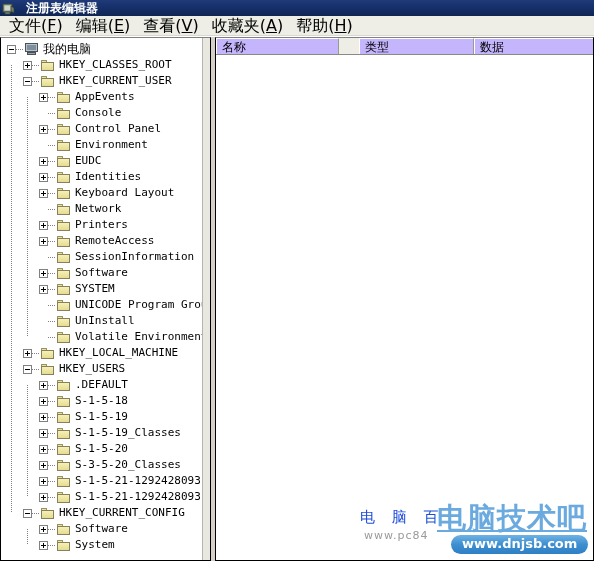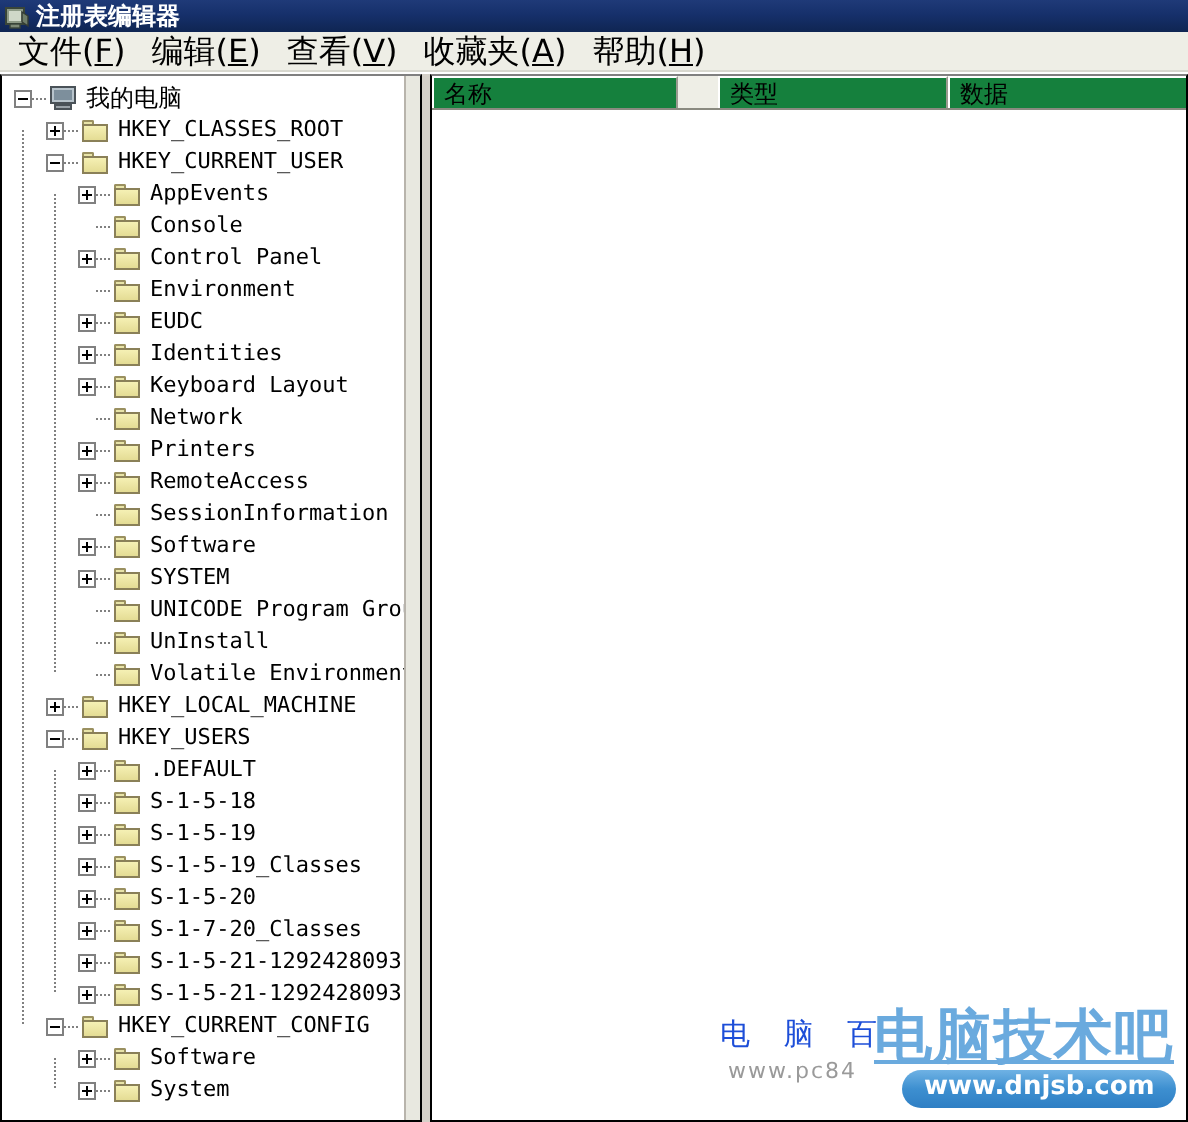--- a/index.html
+++ b/index.html
@@ -17,20 +17,21 @@
   }
 
   
   .titlebar {
     height: 16px;
     background: linear-gradient(180deg, #1f3a78 0%, #16306b 45%, #0f2552 100%);
     display: flex;
     align-items: center;
     padding: 0 2px;
     box-sizing: border-box;
+    gap: 8px;
   }
   .title-icon {
     width: 13px;
     height: 13px;
     margin-right: 3px;
     position: relative;
     flex: 0 0 auto;
   }
   .title-text {
     color: #ffffff;
@@ -123,21 +124,21 @@
     overflow: hidden;
   }
   .list-header {
     height: 17px;
     display: flex;
     background: #eeeee6;
     border-bottom: 1px solid #8a8a80;
     box-sizing: border-box;
   }
   .col {
-    background: #15803d;
+    background: #c4b5fd;
     border-right: 1px solid #9a9a90;
     border-top: 1px solid #ffffff;
     border-left: 1px solid #ffffff;
     box-sizing: border-box;
     font-size: 12px;
     color: #000;
     padding: 1px 4px 0 5px;
     font-family: "DejaVu Sans", sans-serif;
     white-space: nowrap;
     overflow: hidden;
@@ -557,21 +558,21 @@
           <span class="expander plus"></span>
           <span class="connector"></span>
           <span class="folder"></span>
           <span class="label">S-1-5-20</span>
         </div>
         <div class="row">
           <span class="indent" style="width: 38px;"></span>
           <span class="expander plus"></span>
           <span class="connector"></span>
           <span class="folder"></span>
-          <span class="label">S-1-7-20_Classes</span>
+          <span class="label">S-3-5-20_Classes</span>
         </div>
         <div class="row">
           <span class="indent" style="width: 38px;"></span>
           <span class="expander plus"></span>
           <span class="connector"></span>
           <span class="folder"></span>
           <span class="label">S-1-5-21-1292428093-11</span>
         </div>
         <div class="row">
           <span class="indent" style="width: 38px;"></span>

